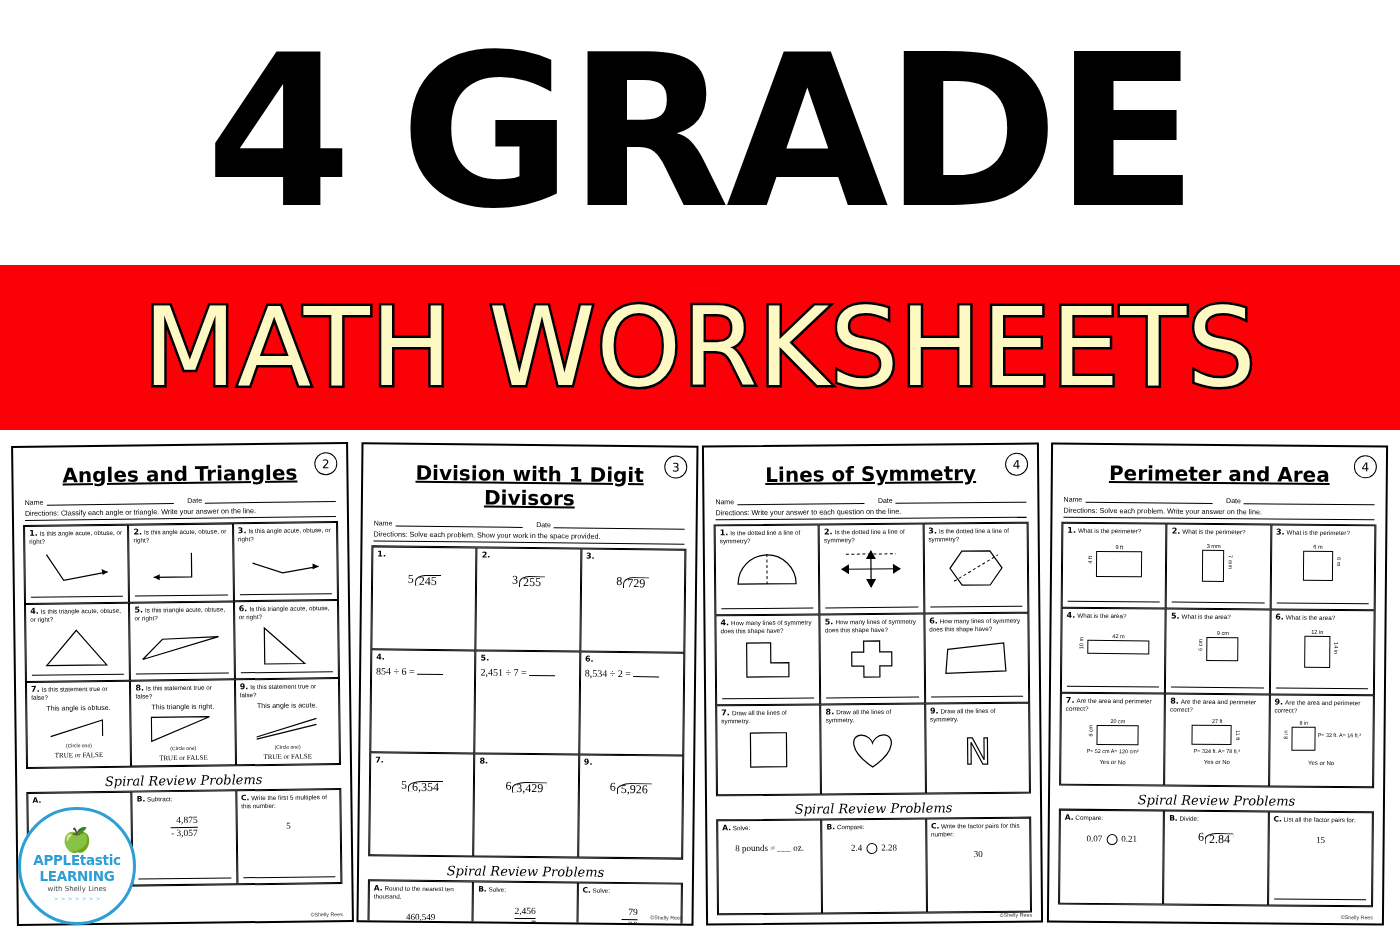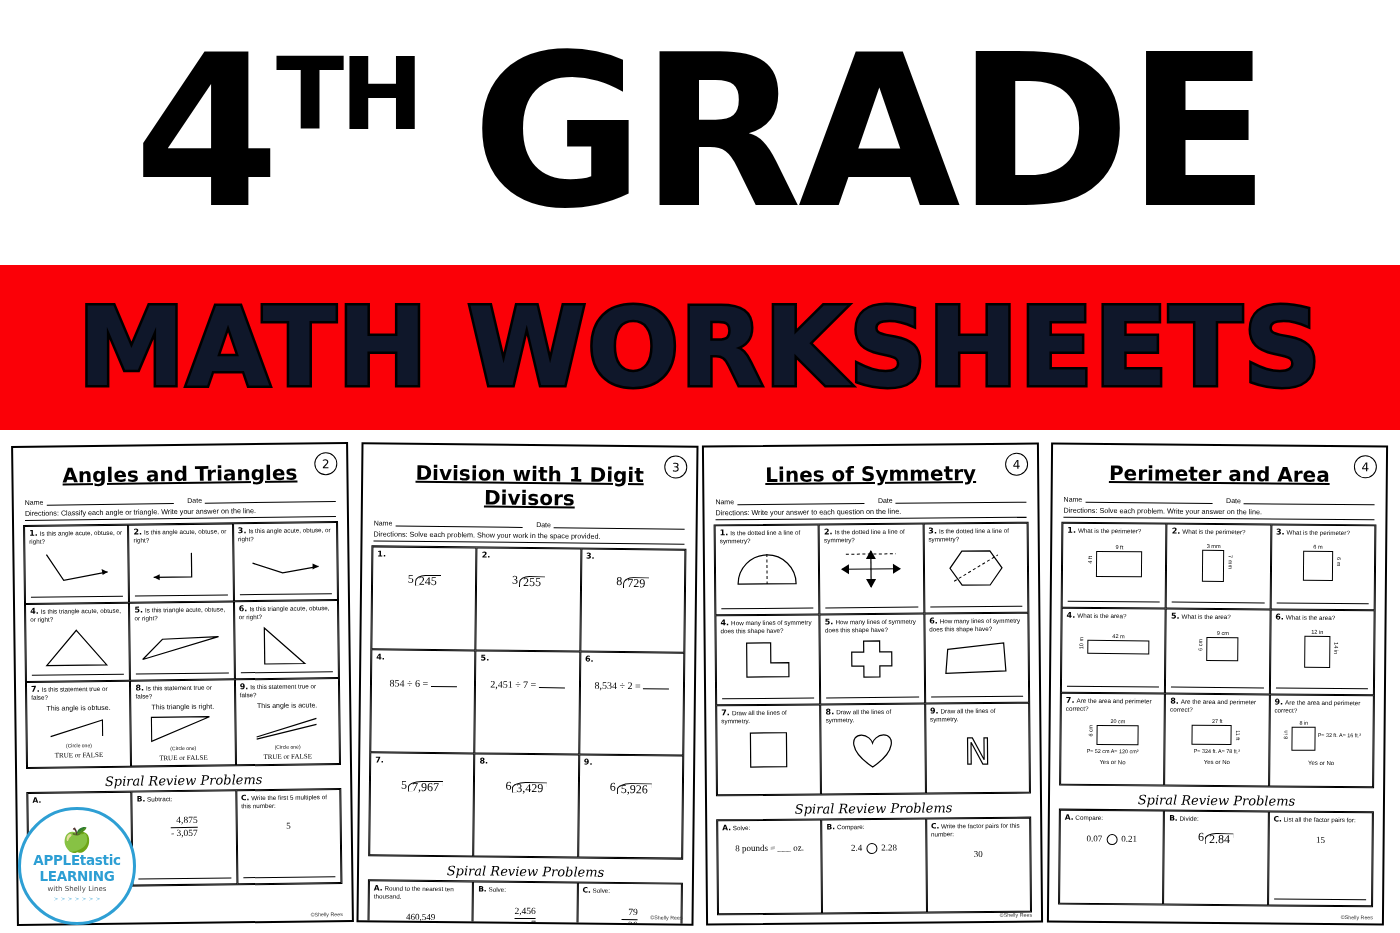--- a/index.html
+++ b/index.html
@@ -37,24 +37,24 @@
   }
   .title-text .gap { width:52px; display:inline-block; }
 
   .red-band {
     width:1400px; height:165px;
     background:#fb0007;
     display:flex; align-items:center; justify-content:center;
   }
   .red-band-text {
     font-family:"DejaVu Sans", sans-serif;
-    font-weight:bold;
+    font-weight:normal;
     font-size:108px;
     line-height:110px;
-    color:#0f172a;
+    color:#fef9c3;
     letter-spacing:1px;
     white-space:nowrap;
     -webkit-text-stroke:5px #000;
     paint-order:stroke fill;
   }
 
   
   .sheets {
     position:relative;
     width:1400px; height:503px;
@@ -146,22 +146,22 @@
     font-family:"Liberation Serif", serif;
   }
   .longdiv .divisor { padding-right:1px; }
   .longdiv .dividend {
     border-top:1.2px solid #000;
     border-left:1.2px solid #000;
     padding:1px 4px 1px 3px;
     border-top-left-radius:40% 60%;
   }
   .eqline {
-    margin-top:18px;
-    text-align:center;
+    margin-top:6px;
+    text-align:left;
     font-size:10px;
     font-family:"Liberation Serif", serif;
   }
   .eqline .blank { display:inline-block; width:26px; border-bottom:1px solid #000; }
 
   .spiral-title {
     text-align:center;
     font-family:"DejaVu Serif", serif;
     font-style:italic;
     font-size:13px;
@@ -231,21 +231,20 @@
   .tf-row { text-align:center; font-size:7px; font-family:"Liberation Serif", serif; margin-top:2px; }
   .tf-circle { font-size:5px; text-align:center; }
   .pa-box { border:1px solid #000; }
 </style>
 </head>
 <body>
 
 <div class="title-band">
   <div class="title-text">
     <span>4</span>
-      <span class="sup">TH</span>
       <span class="gap"></span>
       <span>GRADE</span>
   </div>
 </div>
 
 <div class="red-band">
   <div class="red-band-text">MATH WORKSHEETS</div>
 </div>
 
 <div class="sheets">
@@ -433,21 +432,21 @@
       </div>
       <div class="cell" style="min-height:103px">
         <span class="qn">6.</span>
         <div class="eqline"><span>8,534 ÷ 2 =</span> <span class="blank"></span></div>
       </div>
 
       <div class="cell" style="min-height:103px">
         <span class="qn">7.</span>
         <div class="longdiv">
           <span class="divisor">5</span>
-          <span class="dividend">7,967</span>
+          <span class="dividend">6,354</span>
         </div>
       </div>
       <div class="cell" style="min-height:103px">
         <span class="qn">8.</span>
         <div class="longdiv">
           <span class="divisor">6</span>
           <span class="dividend">3,429</span>
         </div>
       </div>
       <div class="cell" style="min-height:103px">

